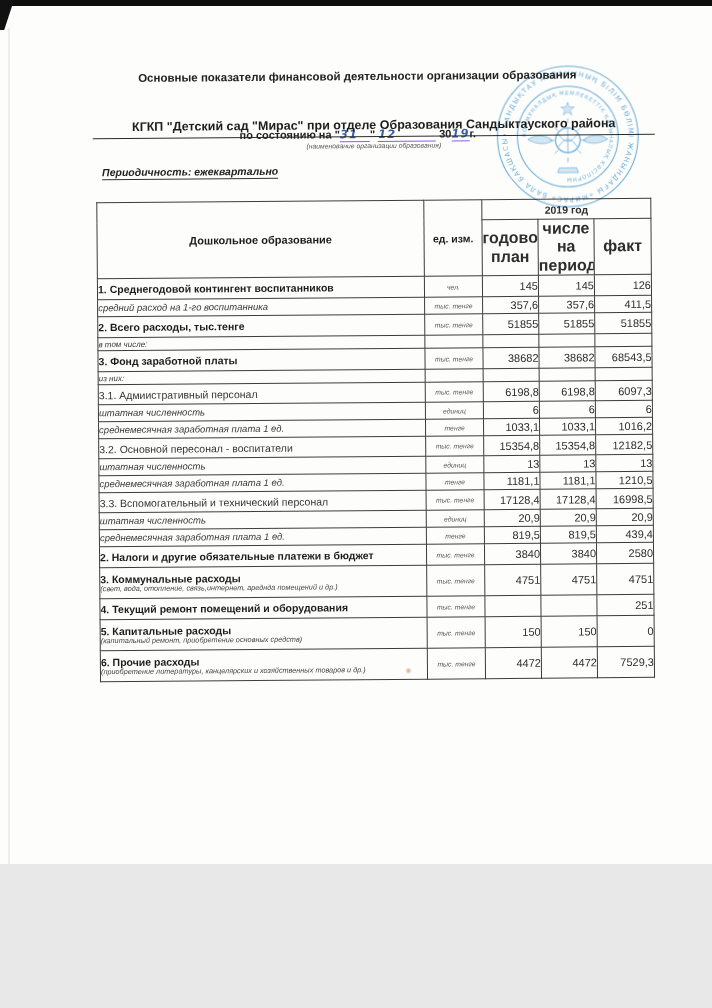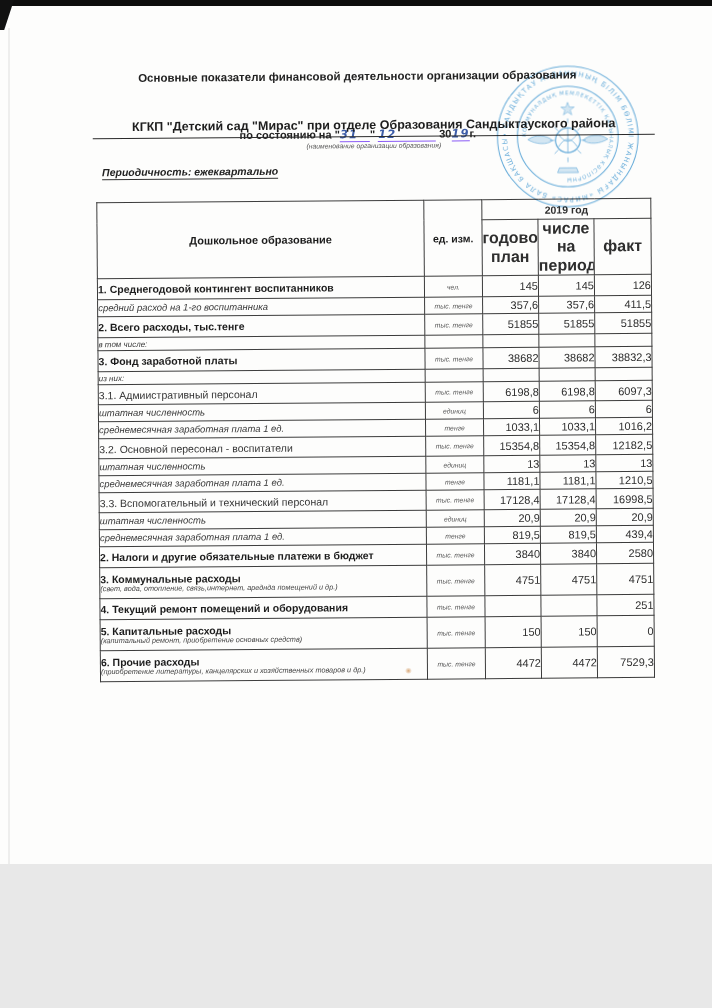--- a/index.html
+++ b/index.html
@@ -132,21 +132,21 @@
             <td class="val"></td>
             <td class="val"></td>
           </tr>
           <tr class="r-bold">
             <td class="lblcell">
               <div class="lbl">3. Фонд заработной платы</div>
             </td>
             <td class="unit">тыс. тенге</td>
             <td class="val">38682</td>
             <td class="val">38682</td>
-            <td class="val">38832,3</td>
+            <td class="val">68543,5</td>
           </tr>
           <tr class="r-note">
             <td class="lblcell">
               <div class="lbl">из них:</div>
             </td>
             <td class="unit"></td>
             <td class="val"></td>
             <td class="val"></td>
             <td class="val"></td>
           </tr>

